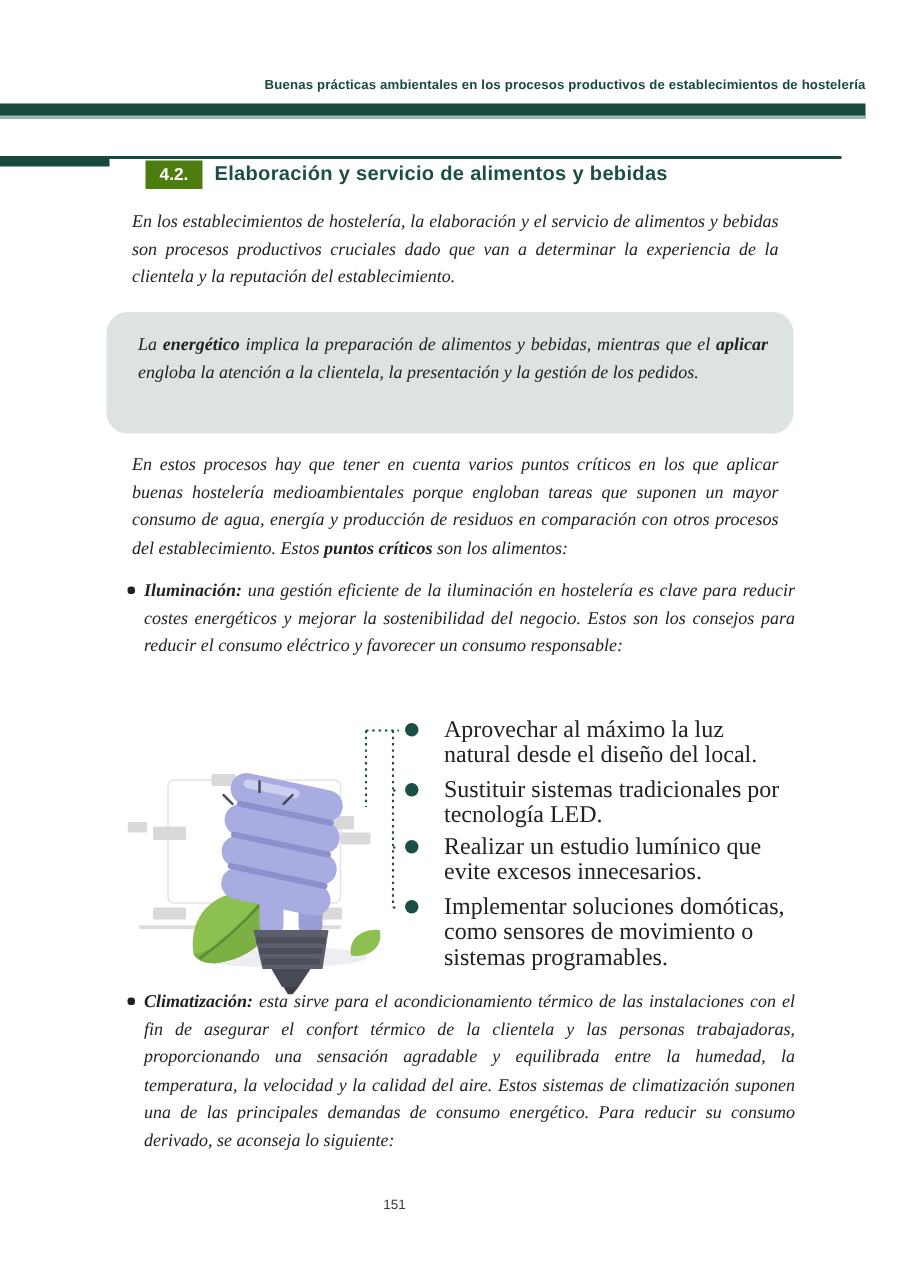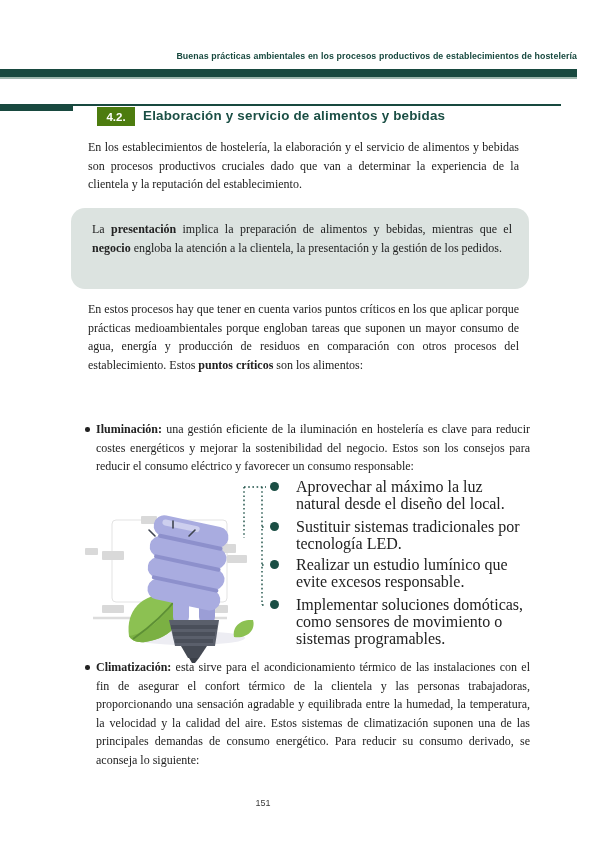--- a/index.html
+++ b/index.html
@@ -15,27 +15,27 @@
   .header-rule{top:69px;left:0;width:577px;height:8px;background:#18493f;border-bottom:2px solid #9db7ad;}
 
   
   .heading-line{top:104px;left:0;width:561px;height:2px;background:#18493f;}
   .heading-bar{top:104px;left:0;width:73px;height:7px;background:#18493f;}
   .section-badge{top:107px;left:97px;width:38px;height:19px;background:#4d7c0f;color:#fff;
                  font-size:11.5px;font-weight:700;display:flex;align-items:center;justify-content:center;}
   .section-title{top:108px;left:143px;font-size:13.4px;font-weight:700;color:#1b4f45;letter-spacing:.2px;}
 
   
-  .para{font-size:12px;line-height:18.6px;text-align:justify;}
+  .para{font-size:12px;line-height:18.6px;text-align:justify;font-style:italic;}
   .p1{top:138px;left:88px;width:431px;}
   .callout{top:208px;left:71px;width:458px;height:81px;background:#dce3e0;border-radius:14px;}
   .callout-text{top:220px;left:92px;width:420px;line-height:19px;}
   .p2{top:300px;left:88px;width:431px;}
   .bullet-item{padding-left:11px;}
-  .bullet-1{top:384px;left:85px;width:434px;margin-top:36px;}
+  .bullet-1{top:384px;left:85px;width:434px;}
   .bullet-2{top:658px;left:85px;width:434px;}
   .list-dot{position:absolute;left:0;top:7px;width:4.5px;height:4.5px;border-radius:50%;background:#222;}
 
   
   .illustration{top:468px;left:85px;width:175px;height:195px;}
   .connector{top:470px;left:230px;width:60px;height:142px;}
 
   
   .tip{position:absolute;left:296px;width:232px;font-size:16px;line-height:17px;}
   .tip-1{top:478px;} .tip-2{top:518px;} .tip-3{top:556px;} .tip-4{top:596px;}
@@ -53,23 +53,23 @@
   <div class="abs header-rule"></div>
 
   <div class="abs heading-line"></div>
   <div class="abs heading-bar"></div>
   <div class="abs section-badge sans">4.2.</div>
   <div class="abs section-title sans">Elaboración y servicio de alimentos y bebidas</div>
 
   <div class="abs para p1"><span>En los establecimientos de hostelería, la elaboración y el servicio de alimentos y bebidas son procesos productivos cruciales dado que van a determinar la experiencia de la clientela y la reputación del establecimiento.</span></div>
 
   <div class="abs callout"></div>
-  <div class="abs para callout-text"><span>La </span><span class="b">presentación</span><span> implica la preparación de alimentos y bebidas, mientras que el </span><span class="b">negocio</span><span> engloba la atención a la clientela, la presentación y la gestión de los pedidos.</span></div>
+  <div class="abs para callout-text"><span>La </span><span class="b">energético</span><span> implica la preparación de alimentos y bebidas, mientras que el </span><span class="b">aplicar</span><span> engloba la atención a la clientela, la presentación y la gestión de los pedidos.</span></div>
 
-  <div class="abs para p2"><span>En estos procesos hay que tener en cuenta varios puntos críticos en los que aplicar porque prácticas medioambientales porque engloban tareas que suponen un mayor consumo de agua, energía y producción de residuos en comparación con otros procesos del establecimiento. Estos </span><span class="b">puntos críticos</span><span> son los alimentos:</span></div>
+  <div class="abs para p2"><span>En estos procesos hay que tener en cuenta varios puntos críticos en los que aplicar buenas hostelería medioambientales porque engloban tareas que suponen un mayor consumo de agua, energía y producción de residuos en comparación con otros procesos del establecimiento. Estos </span><span class="b">puntos críticos</span><span> son los alimentos:</span></div>
 
   <div class="abs para bullet-item bullet-1">
     <span class="list-dot"></span>
     <span><span class="b">Iluminación:</span><span> una gestión eficiente de la iluminación en hostelería es clave para reducir costes energéticos y mejorar la sostenibilidad del negocio. Estos son los consejos para reducir el consumo eléctrico y favorecer un consumo responsable:</span></span>
   </div>
 
   <svg class="abs illustration" viewBox="0 0 175 195">
 
     <rect x="27" y="52" width="57" height="82" rx="4" fill="#ffffff" stroke="#e3e3e3"></rect>
     <rect x="86" y="52" width="56" height="82" rx="4" fill="#ffffff" stroke="#e3e3e3"></rect>
@@ -153,21 +153,21 @@
   <div class="tip tip-1">
     <span class="dot"></span>
     <span>Aprovechar al máximo la luz natural desde el diseño del local.</span>
   </div>
   <div class="tip tip-2">
     <span class="dot"></span>
     <span>Sustituir sistemas tradicionales por tecnología LED.</span>
   </div>
   <div class="tip tip-3">
     <span class="dot"></span>
-    <span>Realizar un estudio lumínico que evite excesos responsable.</span>
+    <span>Realizar un estudio lumínico que evite excesos innecesarios.</span>
   </div>
   <div class="tip tip-4">
     <span class="dot"></span>
     <span>Implementar soluciones domóticas, como sensores de movimiento o sistemas programables.</span>
   </div>
 
   <div class="abs para bullet-item bullet-2">
     <span class="list-dot"></span>
     <span><span class="b">Climatización:</span><span> esta sirve para el acondicionamiento térmico de las instalaciones con el fin de asegurar el confort térmico de la clientela y las personas trabajadoras, proporcionando una sensación agradable y equilibrada entre la humedad, la temperatura, la velocidad y la calidad del aire. Estos sistemas de climatización suponen una de las principales demandas de consumo energético. Para reducir su consumo derivado, se aconseja lo siguiente:</span></span>
   </div>

